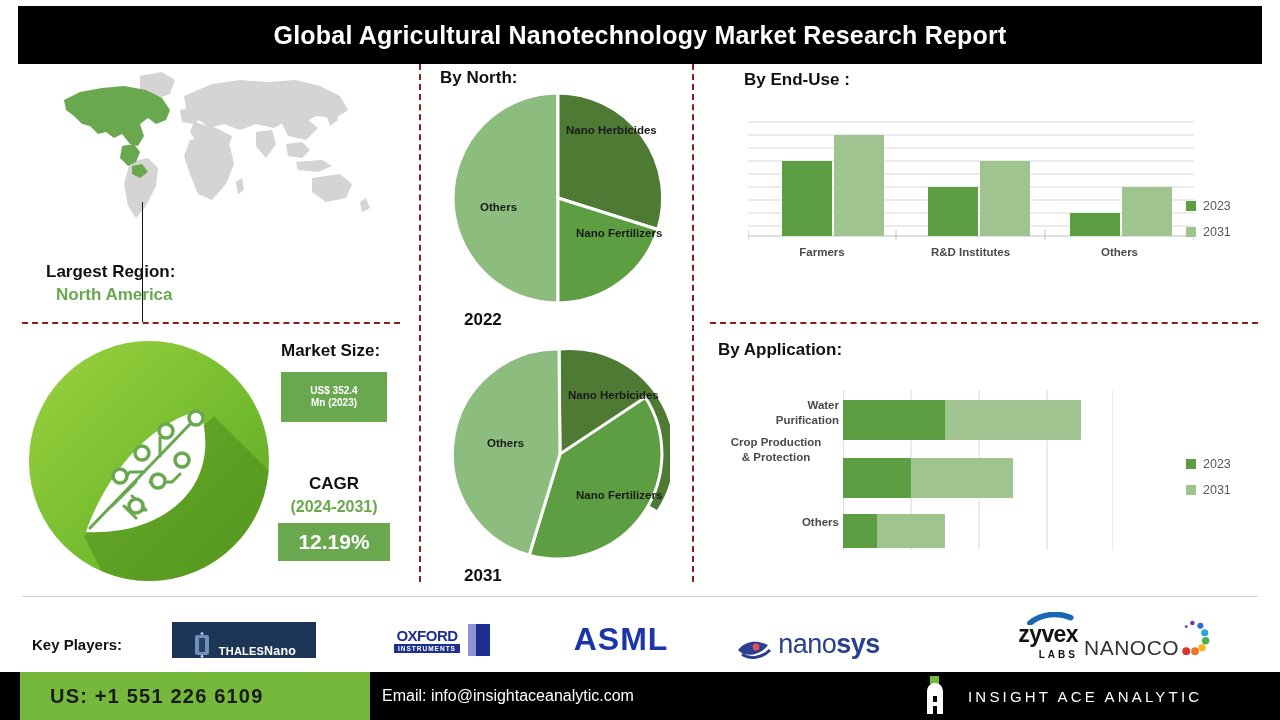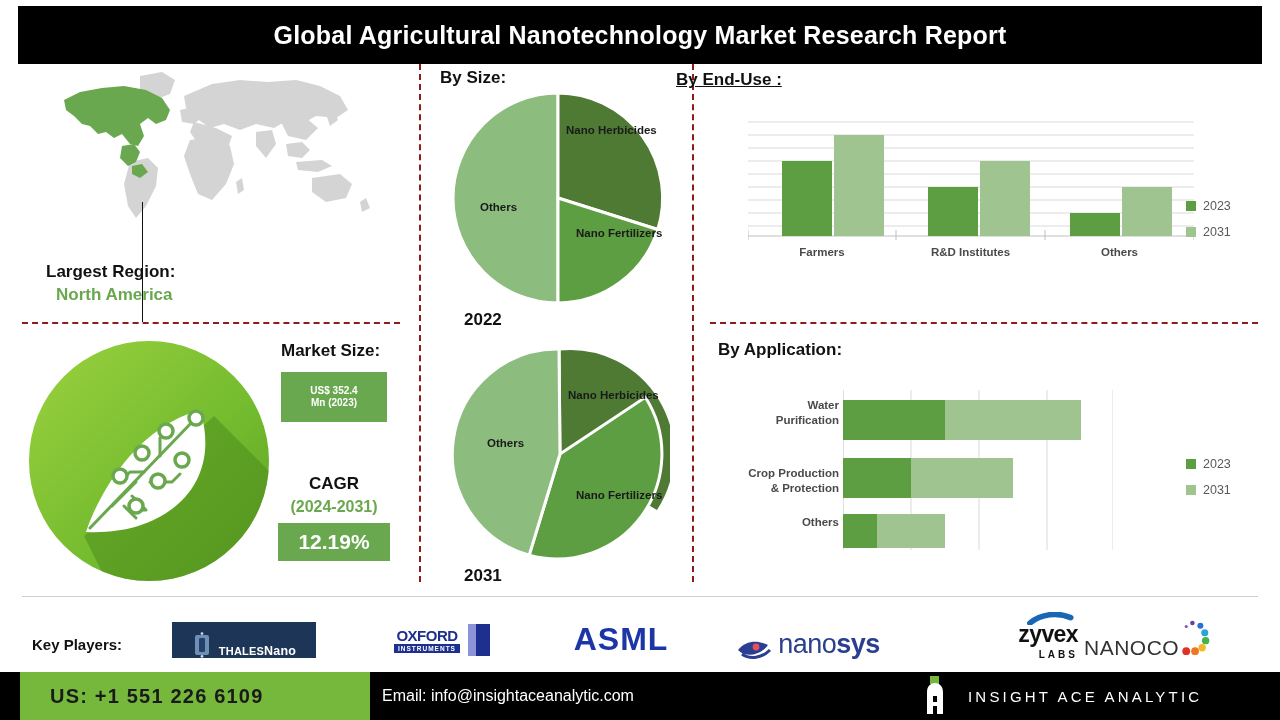--- a/index.html
+++ b/index.html
@@ -212,21 +212,21 @@
   <div class="green-box ms-box">
     <div>
       <span>US$ 352.4</span><br>
       <span>Mn (2023)</span>
     </div>
   </div>
   <div class="cagr-title">CAGR</div>
   <div class="cagr-years">(2024-2031)</div>
   <div class="green-box cagr-box">12.19%</div>
 
-  <div class="sec-title" style="left:440px; top:68px;">By Size:</div>
+  <div class="sec-title" style="left:440px; top:68px;">By North:</div>
   <svg class="chart-box" style="left:448px; top:88px;" width="220" height="220" viewBox="0 0 220 220">
 
     <path d="M110,110 L110,5 A105,105 0 0,0 110,215 Z" fill="#8cbd7e" stroke="#ffffff" stroke-width="3"></path>
 
     <path d="M110,110 L110,5 A105,105 0 0,1 209.8,141.5 Z" fill="#4e7a34" stroke="#ffffff" stroke-width="3"></path>
 
     <path d="M110,110 L209.8,141.5 A105,105 0 0,1 110,215 Z" fill="#5e9e42" stroke="#ffffff" stroke-width="3"></path>
   </svg>
   <div class="pie-label" style="left:566px; top:123px;">
     <span>Nano Herbicides</span>
@@ -251,21 +251,21 @@
     <span>Nano Herbicides</span>
   </div>
   <div class="pie-label" style="left:576px; top:488px;">
     <span>Nano Fertilizers</span>
   </div>
   <div class="pie-label" style="left:487px; top:436px;">
     <span>Others</span>
   </div>
   <div class="pie-year" style="left:464px; top:566px;">2031</div>
 
-  <div class="sec-title" style="left:676px; top:70px;text-decoration:underline;">By End-Use :</div>
+  <div class="sec-title" style="left:744px; top:70px;">By End-Use :</div>
   <svg class="chart-box" style="left:748px; top:118px;" width="446" height="122" viewBox="0 0 446 122">
     <g stroke="#d9d9d9" stroke-width="1">
       <line x1="0" y1="4" x2="446" y2="4"></line>
       <line x1="0" y1="17" x2="446" y2="17"></line>
       <line x1="0" y1="30" x2="446" y2="30"></line>
       <line x1="0" y1="43" x2="446" y2="43"></line>
       <line x1="0" y1="56" x2="446" y2="56"></line>
       <line x1="0" y1="69" x2="446" y2="69"></line>
       <line x1="0" y1="82" x2="446" y2="82"></line>
       <line x1="0" y1="95" x2="446" y2="95"></line>
@@ -323,21 +323,21 @@
 
     <rect x="0" y="68" width="68" height="40" fill="#5e9e42"></rect>
     <rect x="68" y="68" width="102" height="40" fill="#9fc48f"></rect>
 
     <rect x="0" y="124" width="34" height="34" fill="#5e9e42"></rect>
     <rect x="34" y="124" width="68" height="34" fill="#9fc48f"></rect>
   </svg>
   <div class="cat-label" style="left:735px; top:398px; width:104px; text-align:right;">
     Water<br>Purification
   </div>
-  <div class="cat-label" style="left:713px; top:466px; width:126px; text-align:right;">
+  <div class="cat-label" style="left:713px; top:435px; width:126px; text-align:center;">
     Crop Production<br>&amp; Protection
   </div>
   <div class="cat-label" style="left:735px; top:515px; width:104px; text-align:right;">
     <span>Others</span>
   </div>
   <div class="legend" style="left:1186px; top:457px;">
     <div class="legend-row">
       <span class="legend-swatch" style="background:#5e9e42;"></span>
       <span>2023</span>
     </div>

